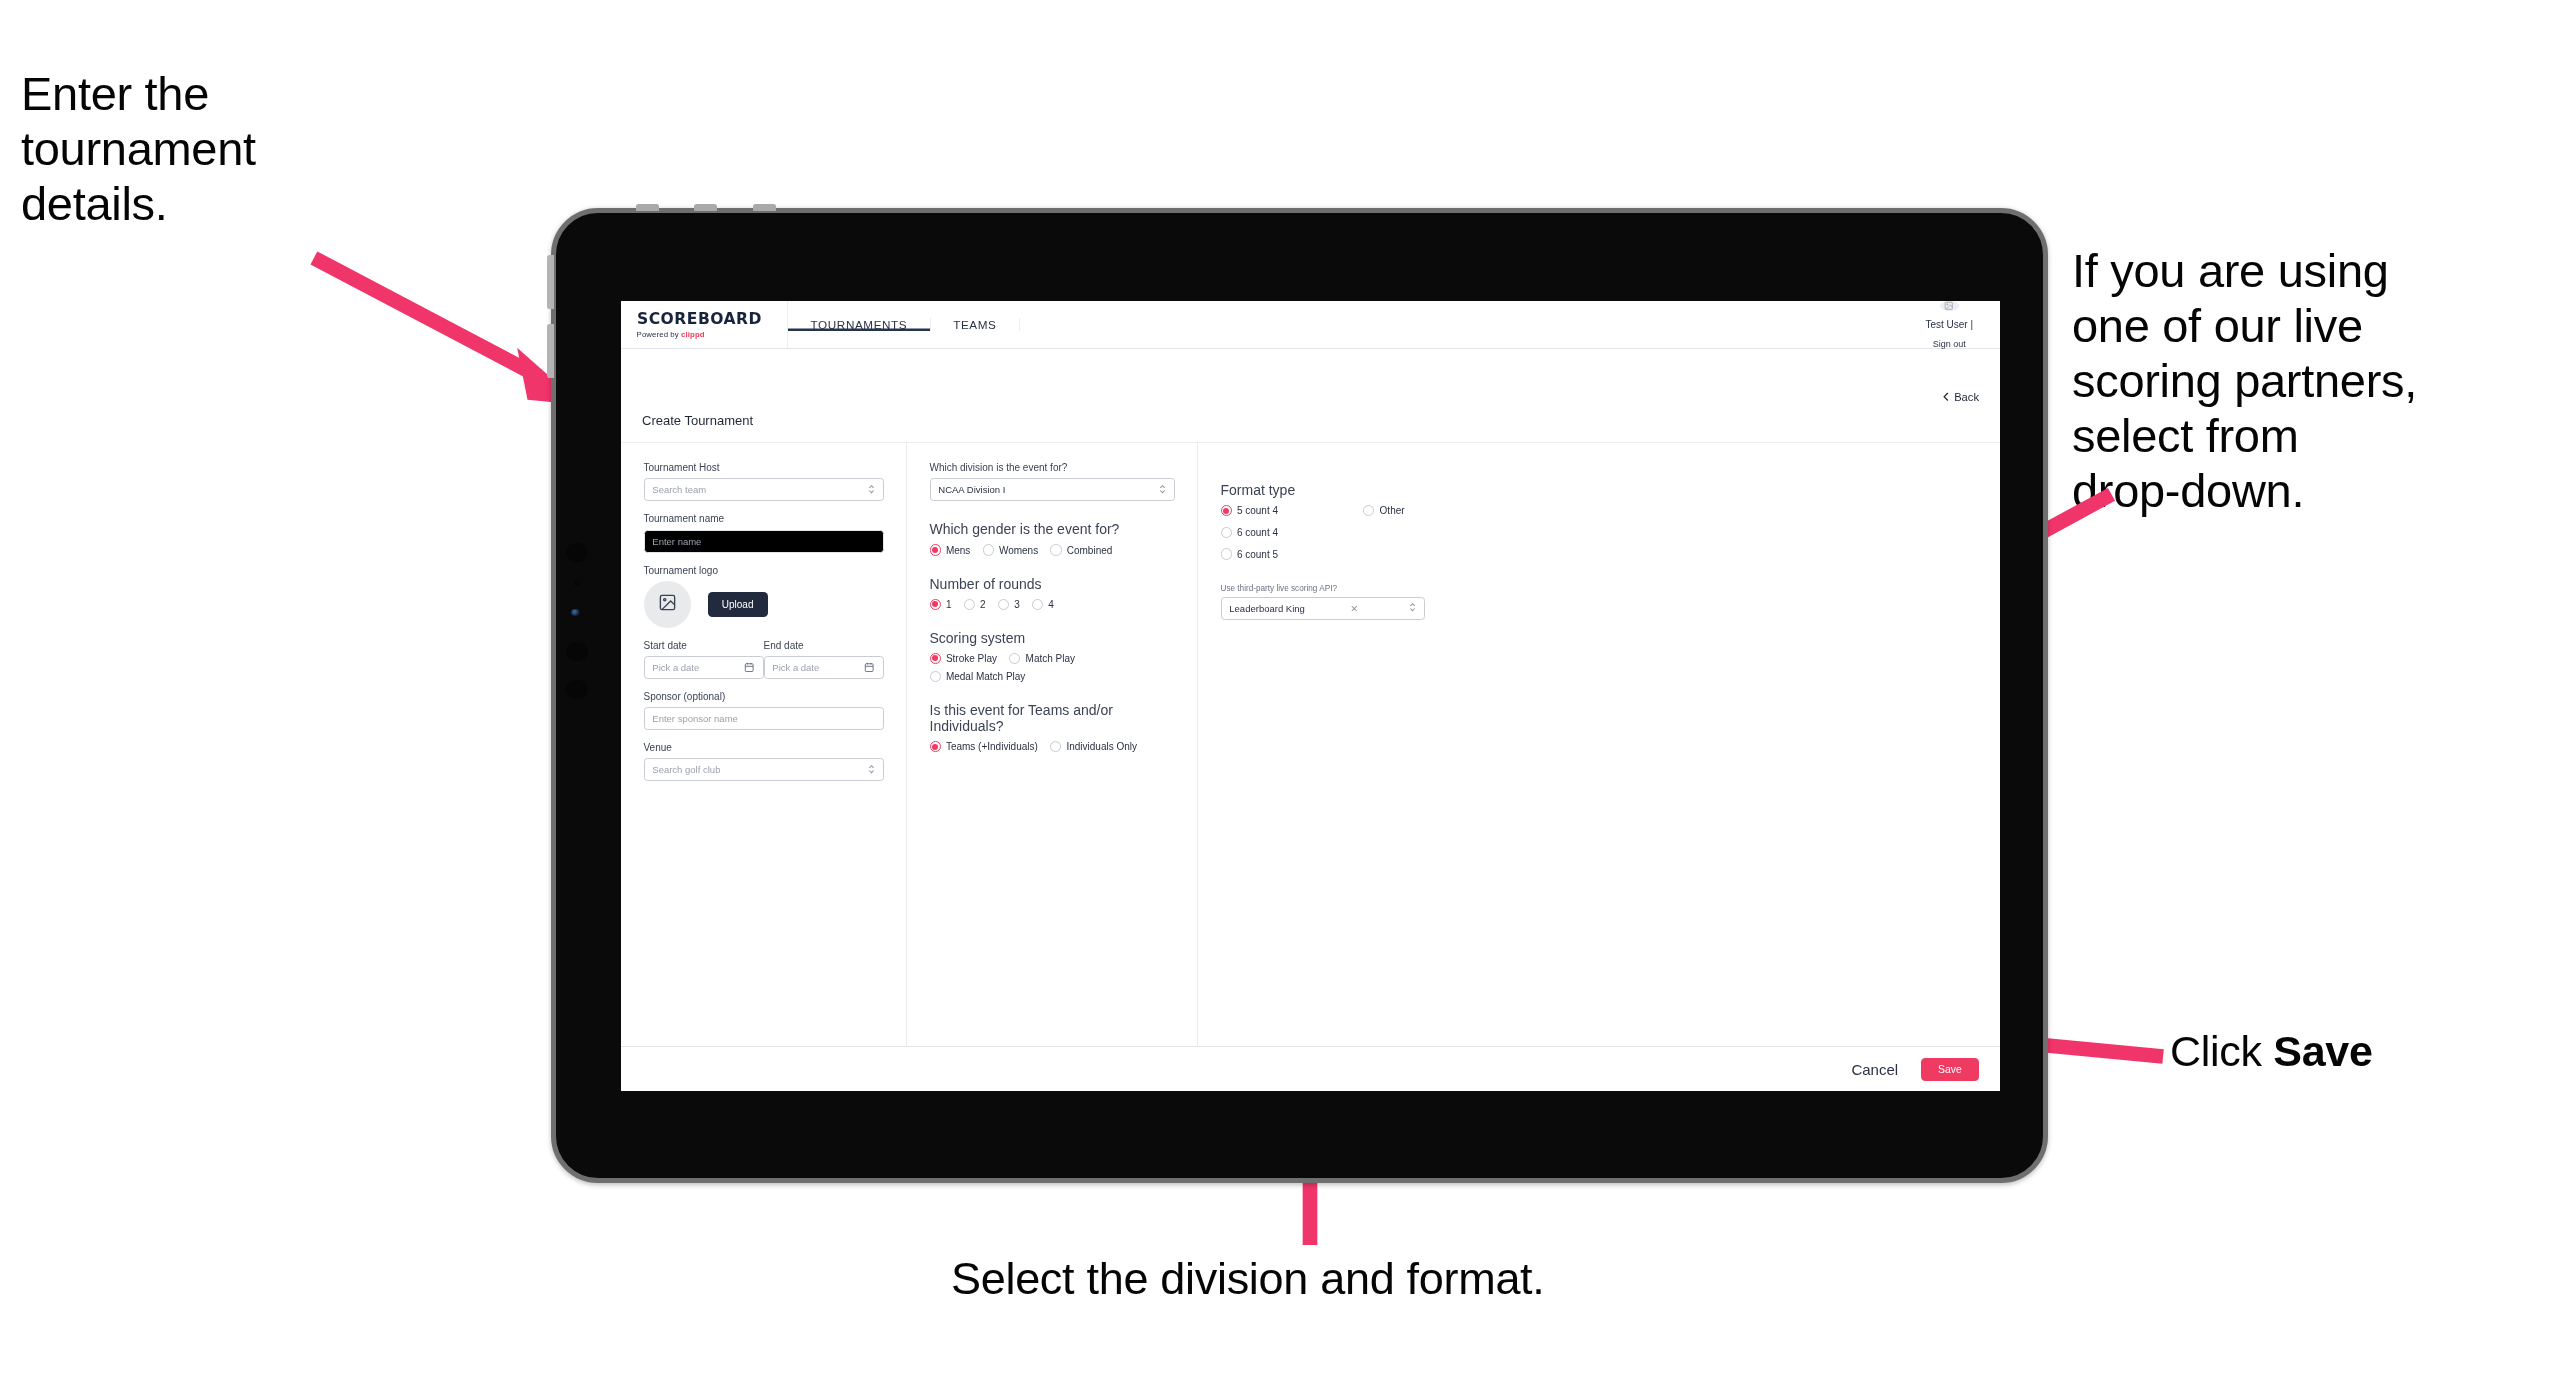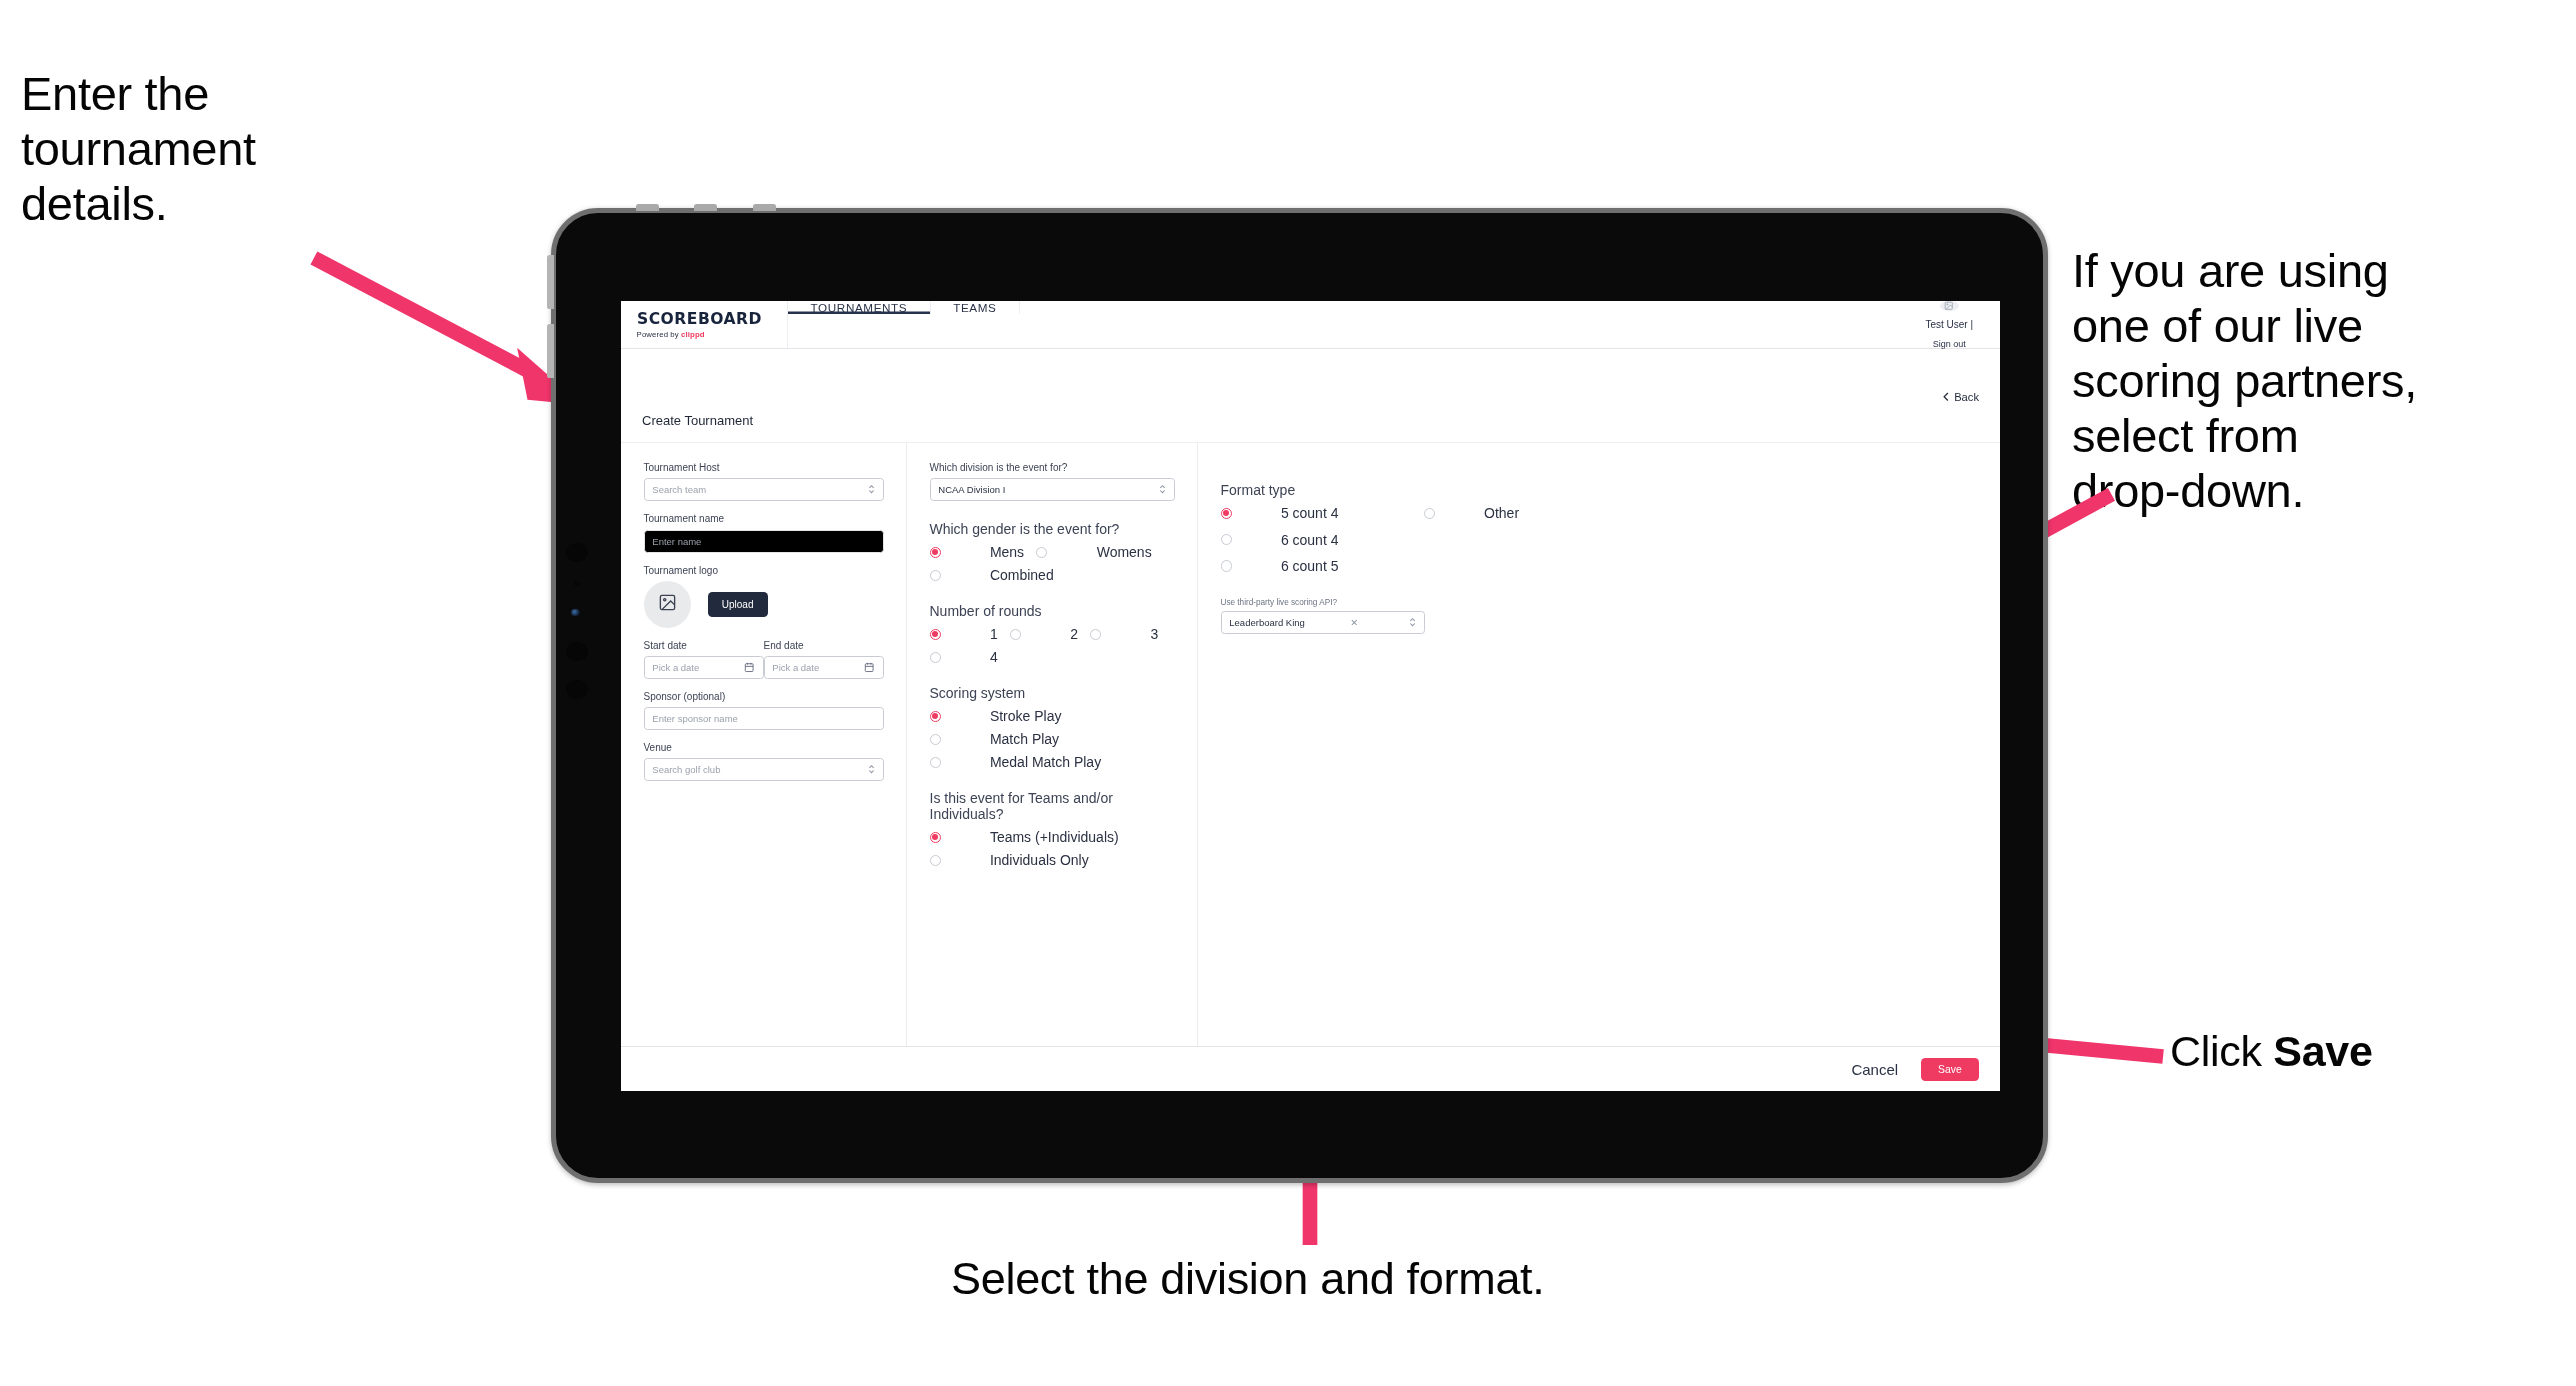--- a/index.html
+++ b/index.html
@@ -76,21 +76,21 @@
     padding:0 19px 0 15.6px;
     border-right:0.9px solid #eceef1;
   }
   .brand-main{
     font-family:"DejaVu Sans", sans-serif;
     font-weight:700;font-size:16.4px;letter-spacing:0.5px;
     color:#18233c;line-height:1;transform:scaleX(0.95);transform-origin:left;
   }
   .brand-sub{font-size:7.8px;color:#2b3245;margin-top:2.6px;letter-spacing:0.1px;}
   .brand-sub .clippd{color:#ee3a5e;font-weight:700;}
-  .nav-tabs{display:flex;align-items:flex-start;}
+  .nav-tabs{display:flex;align-items:center;}
   .nav-tab{
     display:flex;align-items:center;padding:0 22.5px;
     font-size:11.7px;letter-spacing:0.6px;color:#2a3247;
     border-right:0.9px solid #eceef1;
     cursor:pointer;
   }
   .nav-tab.active{box-shadow:inset 0 -2.6px 0 0 #27324d;font-weight:500;}
   .header-right{
     margin-left:auto;display:flex;align-items:center;gap:8.6px;padding-right:27px;flex-direction:column;
   }
@@ -156,21 +156,21 @@
   
   .radio-group{display:flex;align-items:center;gap:7px;flex-wrap:wrap;margin-bottom:13px;}
   .radio-item{display:flex;align-items:center;gap:5.2px;cursor:pointer;margin-right:5.2px;}
   .rdo{
     width:11.2px;height:11.2px;border-radius:50%;
     border:1.3px solid #c7cbd2;box-sizing:border-box;
     display:flex;align-items:center;justify-content:center;flex:0 0 auto;
   }
   .rdo.on{border-color:#ef3b62;}
   .rdo.on::after{content:"";width:6px;height:6px;border-radius:50%;background:#ef3b62;}
-  .rdo-label{font-size:14px;color:#2a3142;margin-left:44px;}
+  .rdo-label{font-size:10px;color:#2a3142;}
   .q-label{font-size:14px;color:#3c4354;margin-bottom:7px;display:block;margin-top:20px;}
 
   .fmt-grid{display:flex;}
   .fmt-col{display:flex;flex-direction:column;gap:10.4px;}
   .fmt-col.right{margin-left:80px;}
   .api-block{margin-top:24px;max-width:204px;}
   .api-label{font-size:8.2px;color:#6c7382;margin-bottom:4.3px;display:block;}
 
   
   .page-footer{

